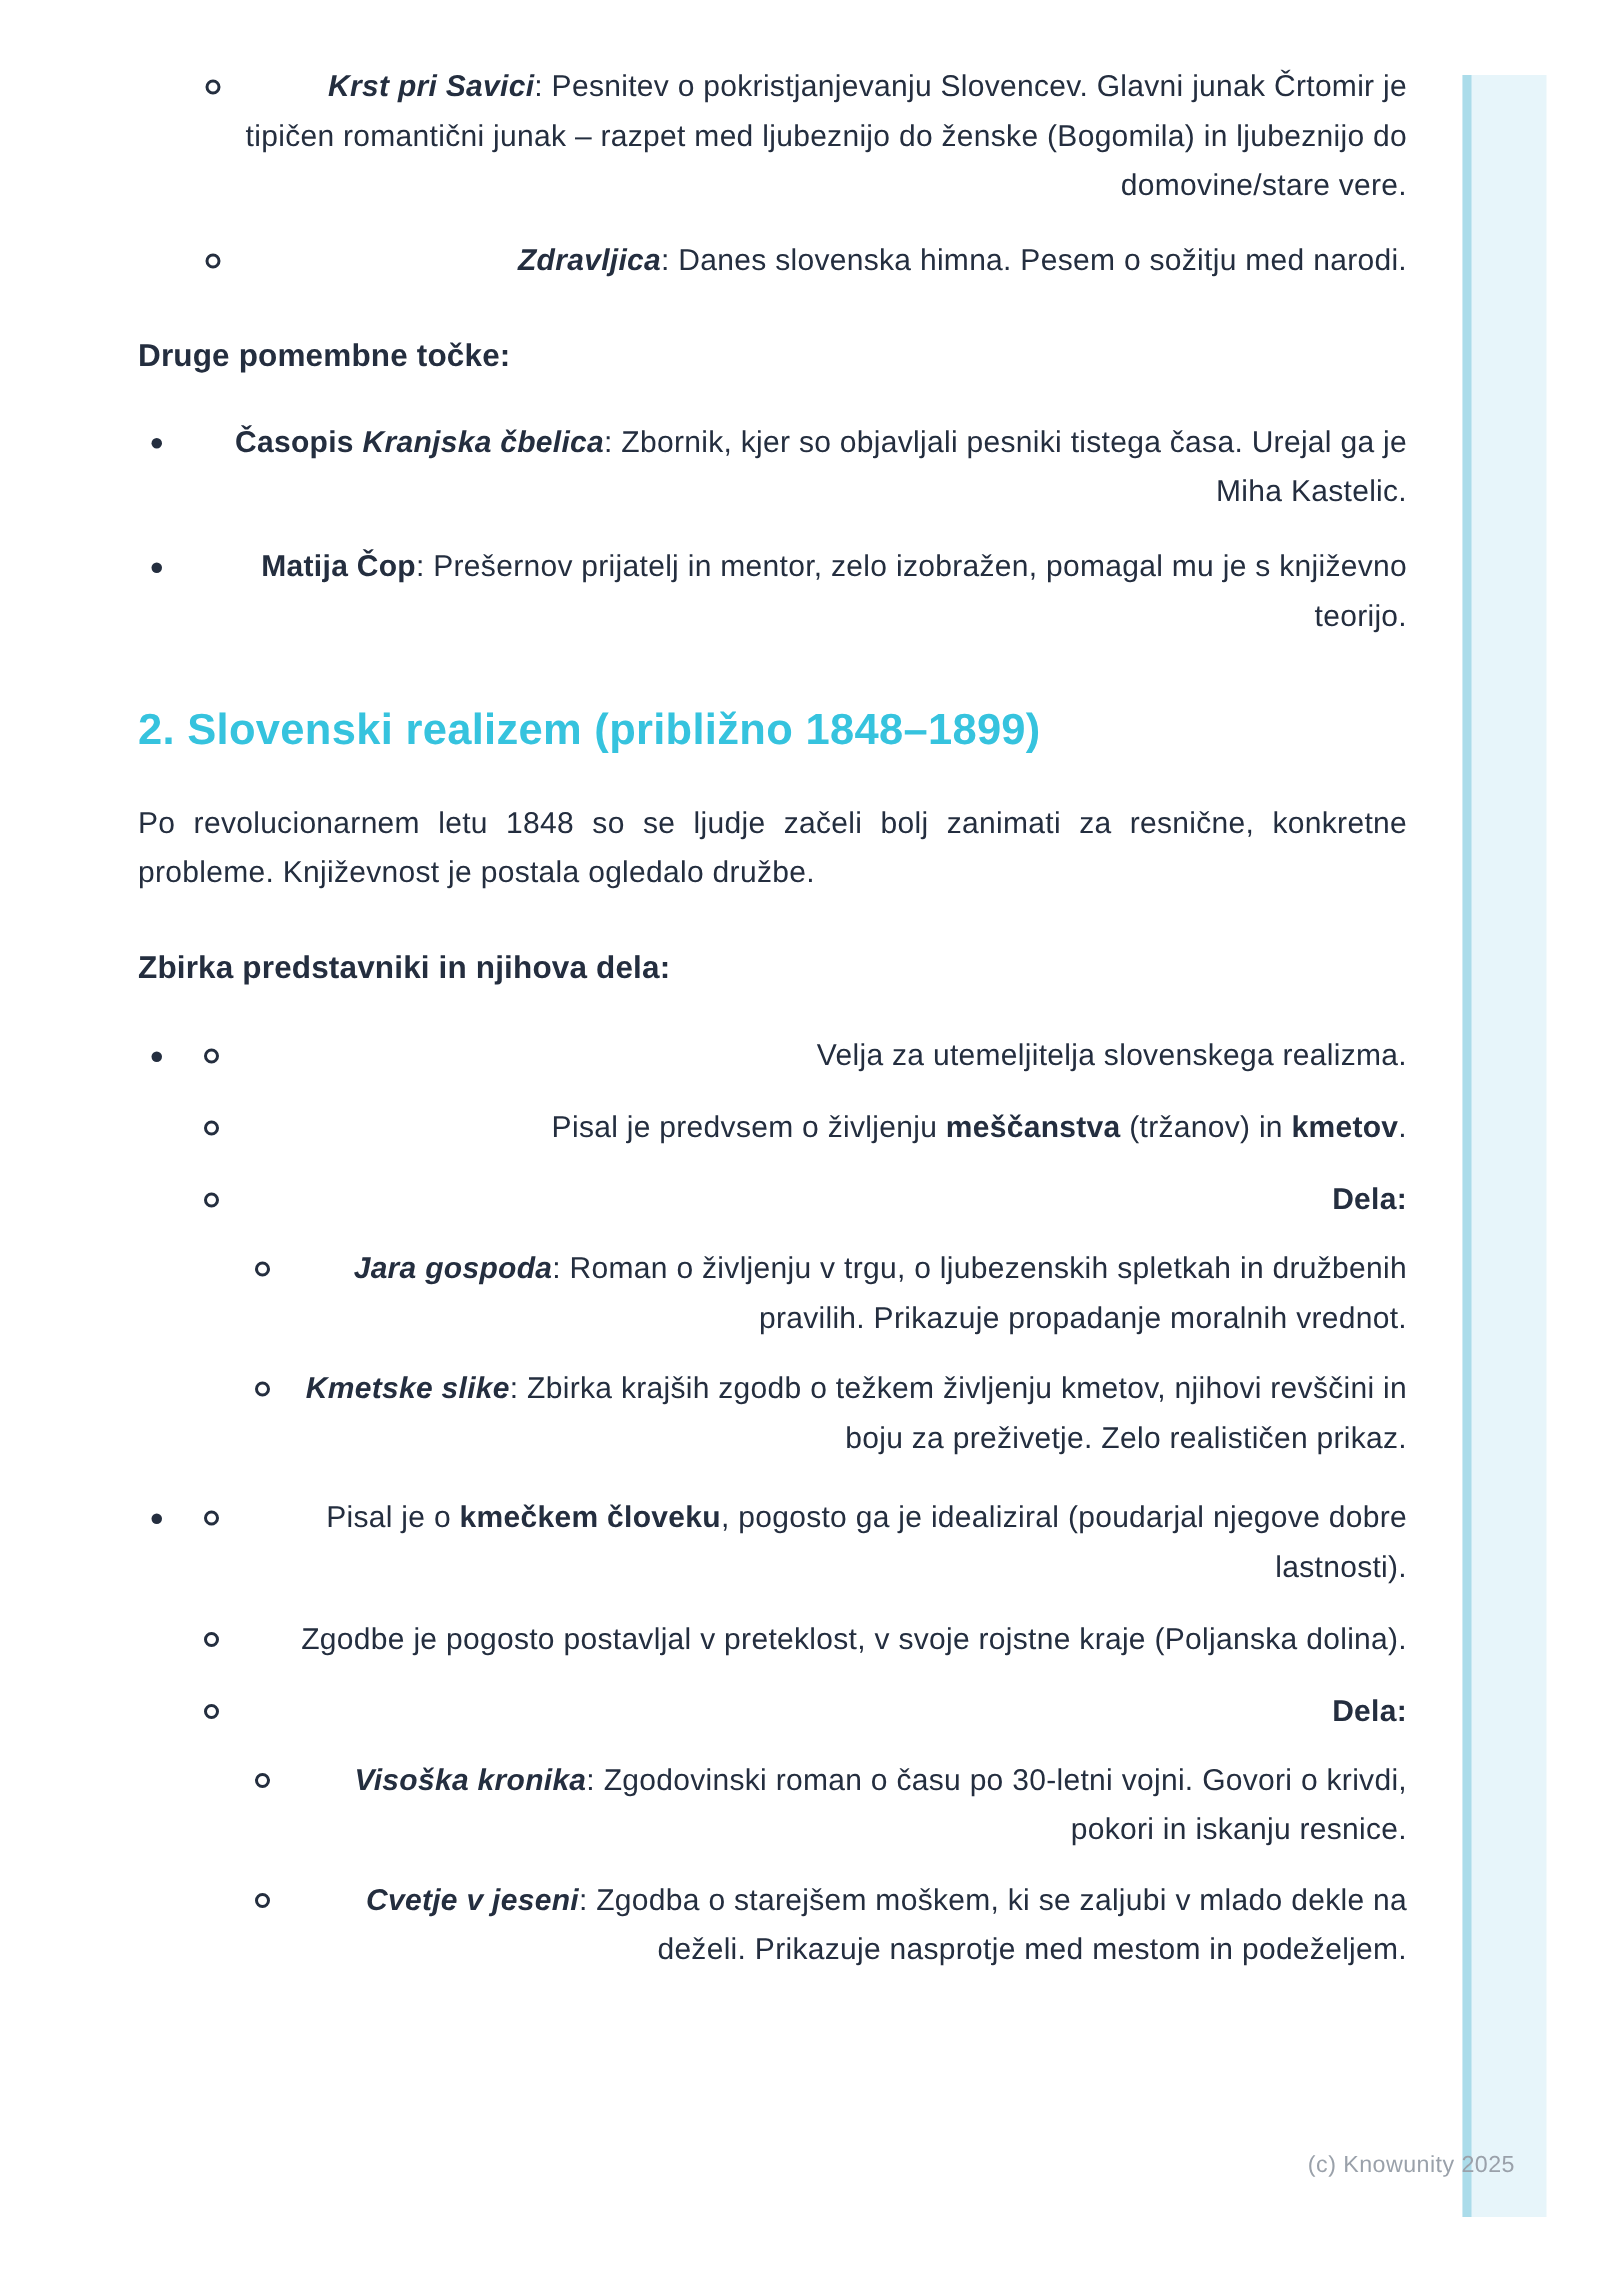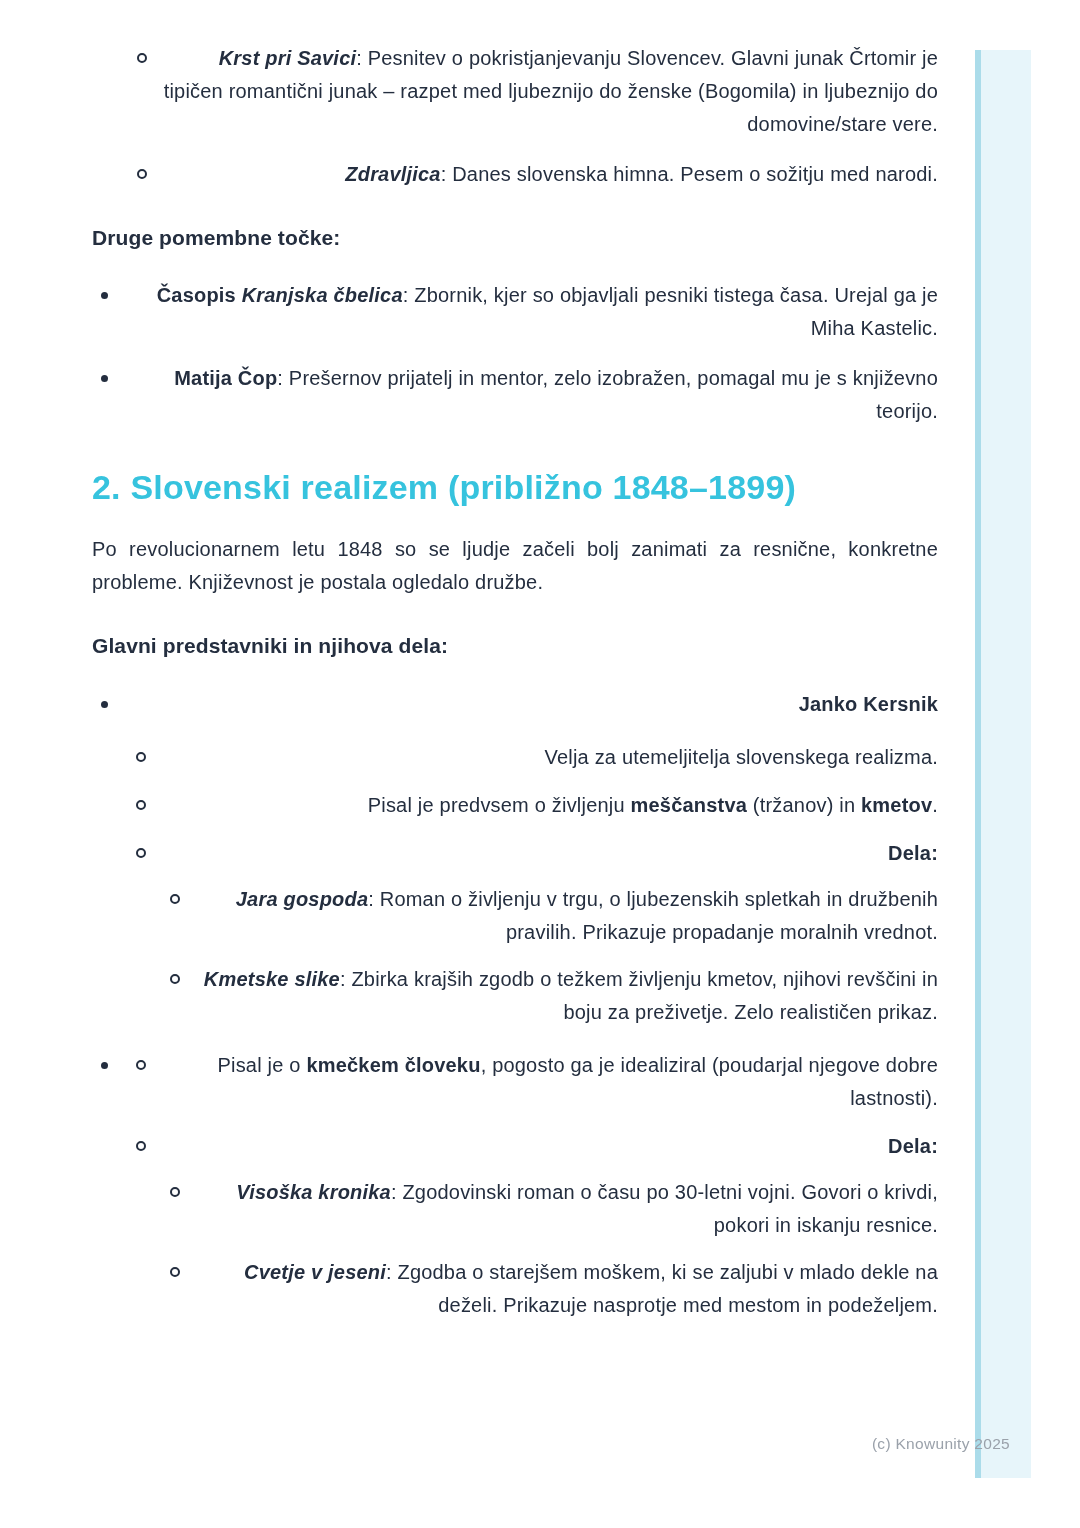--- a/index.html
+++ b/index.html
@@ -58,21 +58,21 @@
   ul.sub3 > li:last-child { margin-bottom: 0; }
 
   b { font-weight: 700; }
   .bi { font-weight: 700; font-style: italic; }
 
   h3 { font-size: 21px; line-height: 28px; font-weight: 700; letter-spacing: 0.1px; }
   h3.other { margin: 33px 0 27px; }
   h3.repr { margin: 33px 0 28px; }
   h2.accent {
     color: var(--accent, #36c3de);
-    font-size: 34px;
+    font-size: 29px;
     line-height: 38px;
     font-weight: 700;
     letter-spacing: 0.2px;
     margin: 40px 0 0;
   }
   p.intro { margin: 27px 0 0; text-align: justify; }
   li.author { margin-bottom: 22px; }
   li.author > ul.sub { margin-top: 20px; }
   ul.lv1 > li:last-child { margin-bottom: 0; }
   .footer {
@@ -114,27 +114,26 @@
     <li>
         <span class="marker dot"></span>
         <p><b>Matija Čop</b><span>: Prešernov prijatelj in mentor, zelo izobražen, pomagal mu je s književno teorijo.</span></p>
       </li>
   </ul>
 
   <h2 class="accent">2. Slovenski realizem (približno 1848–1899)</h2>
 
   <p class="intro">Po revolucionarnem letu 1848 so se ljudje začeli bolj zanimati za resnične, konkretne probleme. Književnost je postala ogledalo družbe.</p>
 
-  <h3 class="repr">Glavni predstavniki in njihova dela:</h3>
+  <h3 class="repr">Zbirka predstavniki in njihova dela:</h3>
 
   <ul class="lv1">
 
     <li class="author">
       <span class="marker dot"></span>
-      <p><b>Janko Kersnik</b></p>
       <ul class="sub">
         <li>
             <span class="marker ring"></span>
             <p>Velja za utemeljitelja slovenskega realizma.</p>
           </li>
         <li>
             <span class="marker ring"></span>
             <p><span>Pisal je predvsem o življenju </span><b>meščanstva</b><span> (tržanov) in </span><b>kmetov</b><span>.</span></p>
           </li>
         <li>
@@ -155,20 +154,24 @@
     </li>
 
     <li class="author">
       <span class="marker dot"></span>
       <ul class="sub">
         <li>
             <span class="marker ring"></span>
             <p><span>Pisal je o </span><b>kmečkem človeku</b><span>, pogosto ga je idealiziral (poudarjal njegove dobre lastnosti).</span></p>
           </li>
         <li>
+            <span class="marker ring"></span>
+            <p>Zgodbe je pogosto postavljal v preteklost, v svoje rojstne kraje (Poljanska dolina).</p>
+          </li>
+        <li>
           <span class="marker ring"></span>
           <p><b>Dela:</b></p>
           <ul class="sub3">
             <li>
                 <span class="marker ring"></span>
                 <p><span class="bi">Visoška kronika</span><span>: Zgodovinski roman o času po 30-letni vojni. Govori o krivdi, pokori in iskanju resnice.</span></p>
               </li>
             <li>
                 <span class="marker ring"></span>
                 <p><span class="bi">Cvetje v jeseni</span><span>: Zgodba o starejšem moškem, ki se zaljubi v mlado dekle na deželi. Prikazuje nasprotje med mestom in podeželjem.</span></p>

